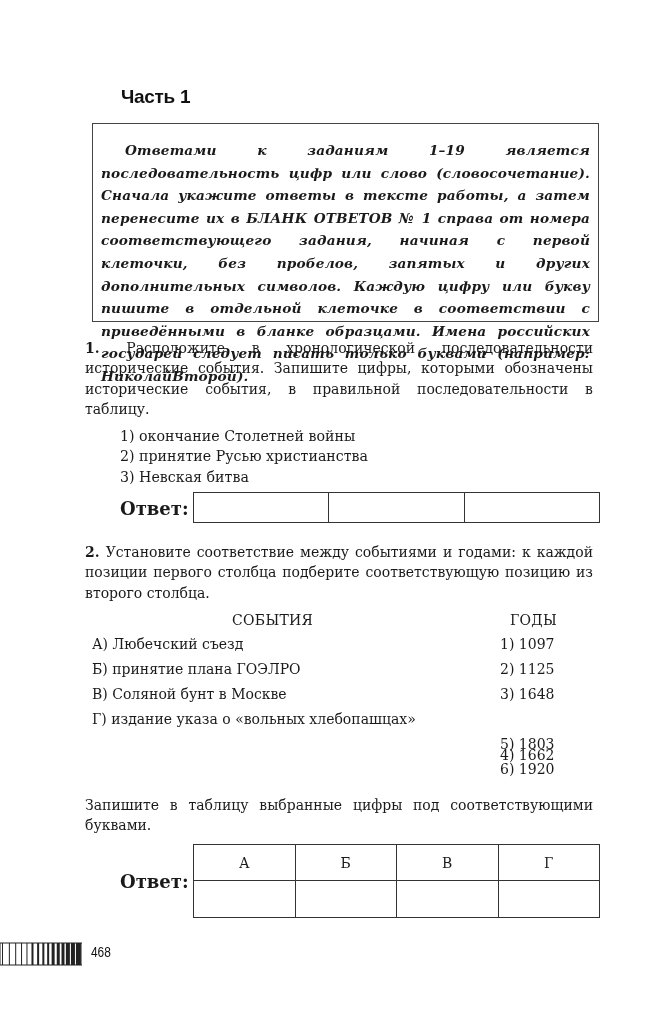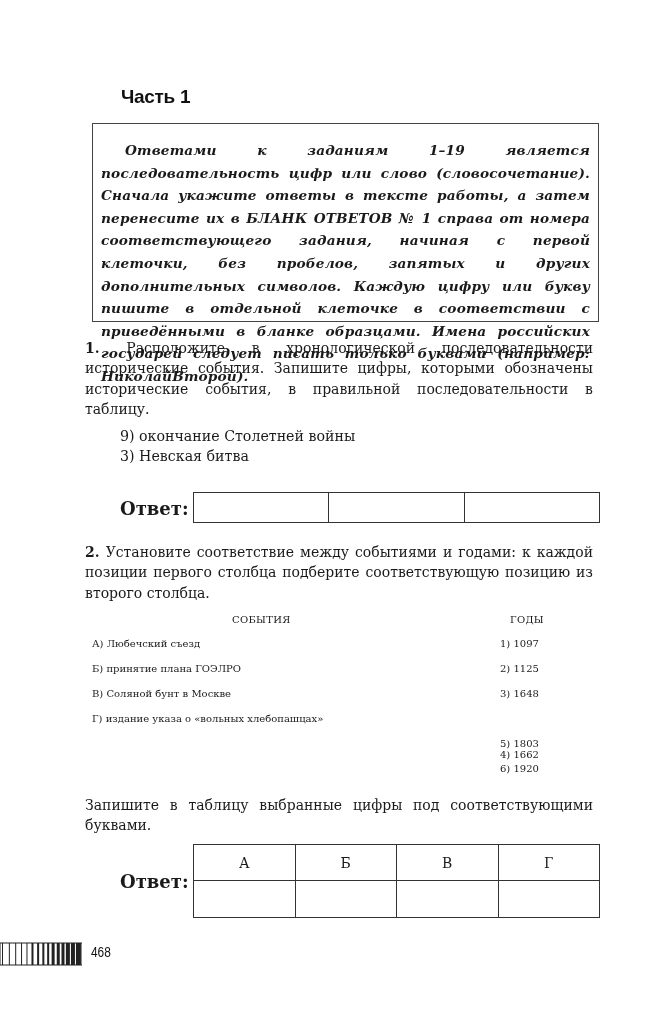--- a/index.html
+++ b/index.html
@@ -35,21 +35,21 @@
   .answer-label {
     font-family: "DejaVu Serif", serif; font-weight: bold; font-size: 18px; color: #1a1a1a;
   }
 
   table.ans { border-collapse: collapse; position: absolute; }
   table.ans td { border: 1.3px solid #333; padding: 0; }
   table.ans td.head {
     text-align: center; font-family: "DejaVu Serif", serif; font-size: 14px; color: #1a1a1a;
   }
 
-  .match { left: 92px; width: 470px; font-family: "DejaVu Serif", serif; font-size: 10px; color: #1a1a1a; }
+  .match { left: 92px; width: 470px; font-family: "DejaVu Serif", serif; font-size: 14px; color: #1a1a1a; }
   .match .row { position: absolute; left: 0; height: 24px; line-height: 24px; white-space: nowrap; }
   .match .ev { left: 0; }
   .match .yr { left: 408px; text-align: center; }
   .caps { letter-spacing: 0.3px; }
 
   .page-footer { left: 0; top: 941px; height: 26px; }
   .barcode { position: absolute; left: 0; top: 0; width: 82px; height: 26px; }
   .page-num {
     position: absolute; left: 91px; top: 3px;
     font-family: "Liberation Sans", sans-serif; font-size: 14px; color: #111;
@@ -64,21 +64,22 @@
 <div class="abs instr-box">
   <div class="instr-text">Ответами к заданиям 1–19 является последовательность цифр или слово (словосочетание). Сначала укажите ответы в тексте работы, а затем перенесите их в БЛАНК ОТВЕТОВ № 1 справа от номера соответствующего задания, начиная с первой клеточки, без пробелов, запятых и других дополнительных символов. Каждую цифру или букву пишите в отдельной клеточке в соответствии с приведёнными в бланке образцами. Имена российских государей следует писать только буквами (например: НиколайВторой).</div>
 </div>
 
 <div class="abs para" style="top:338px;">
   <span class="num">1.</span>
   <span>Расположите в хронологической последовательности исторические события. Запишите цифры, которыми обозначены исторические события, в правильной последовательности в таблицу.</span>
 </div>
 
 <div class="abs list" style="top:426px;">
-  <div>9) окончание Столетней войны</div>
+  <div>1) окончание Столетней войны</div>
+  <div>2) принятие Русью христианства</div>
   <div>3) Невская битва</div>
 </div>
 
 <div class="abs answer-label" style="left:120px; top:498px;">Ответ:</div>
 <table class="ans" style="left:193px; top:492px; width:407px; height:31px;">
   <tbody>
       <tr>
     <td style="width:33.3%;"></td>
     <td style="width:33.3%;"></td>
     <td style="width:33.3%;"></td>

